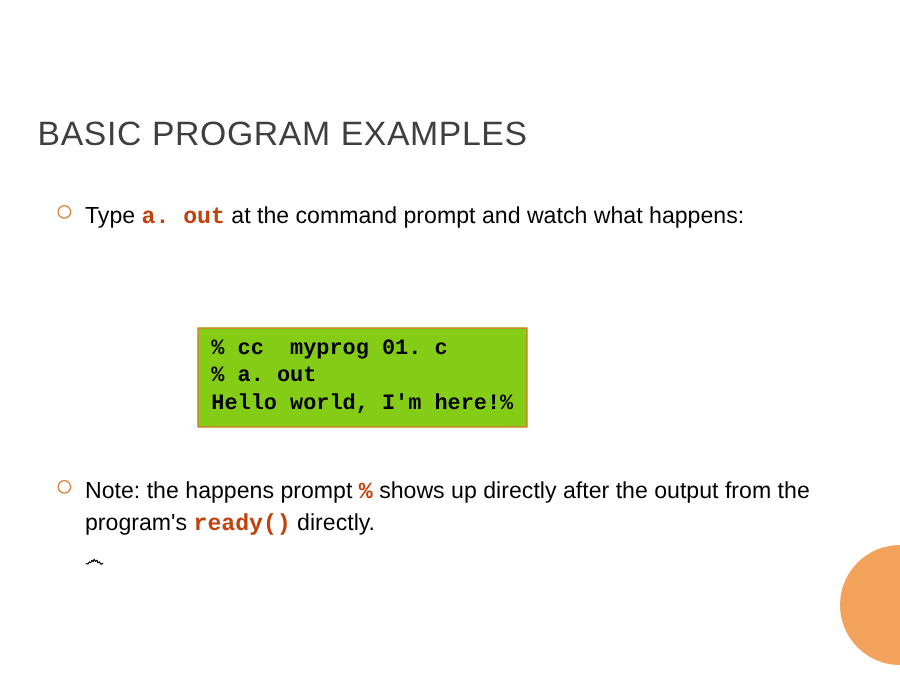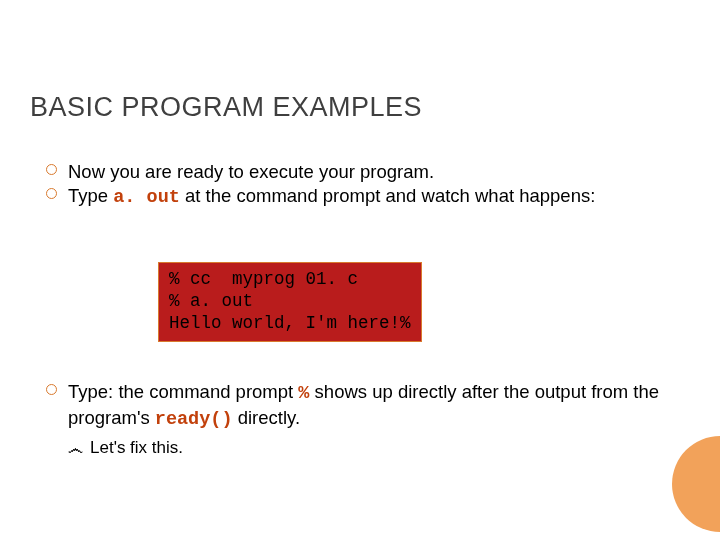--- a/index.html
+++ b/index.html
@@ -60,26 +60,26 @@
     top: 2px;
     font-family: Georgia, serif;
     font-size: 16px;
     color: #000;
   }
   .codebox {
     position: absolute;
     top: 262px;
     left: 158px;
     border: 1.5px solid #d97a2e;
-    background: #b91c1c;
+    background: #84cc16;
     padding: 6px 10px 6px 10px;
     font-family: "Courier New", Courier, monospace;
     font-size: 17.5px;
     line-height: 1.25;
-    font-weight: normal;
+    font-weight: bold;
     color: #000;
     white-space: pre;
   }
   .mono {
     font-family: "Courier New", Courier, monospace;
     font-weight: bold;
     color: #c2410c;
   }
   .note-block {
     position: absolute;
@@ -107,43 +107,38 @@
 </head>
 <body>
 
 <div class="slide">
 
   <div class="heading">BASIC PROGRAM EXAMPLES</div>
 
   <div class="content">
     <div class="bullet">
       <span class="bullet-marker"></span>
-      <span>Now you are ready to execute your program.</span>
-    </div>
-    <div class="bullet">
-      <span class="bullet-marker"></span>
       <span>Type </span><span class="mono">a. out</span><span> at the command prompt and watch what happens:</span>
     </div>
   </div>
 
   <div class="codebox"><span>% cc  myprog 01. c</span>
 <span>% a. out</span>
 <span>Hello world, I'm here!%</span></div>
 
   <div class="note-block">
     <div class="bullet">
       <span class="bullet-marker"></span>
-      <span>Type:  the command prompt </span><span class="mono">%</span><span> shows up directly after the output from the program's </span><span class="mono">ready()</span><span> directly.</span>
+      <span>Note:  the happens prompt </span><span class="mono">%</span><span> shows up directly after the output from the program's </span><span class="mono">ready()</span><span> directly.</span>
     </div>
     <div class="sub-list">
       <div class="sub-bullet">
         <span class="sub-marker">෴</span>
       </div>
       <div class="sub-bullet">
         <span class="sub-marker">෴</span>
-        <span>Let's fix this.</span>
       </div>
     </div>
   </div>
 
   <div class="circle-deco"></div>
 
 </div>
 
 </body></html>

